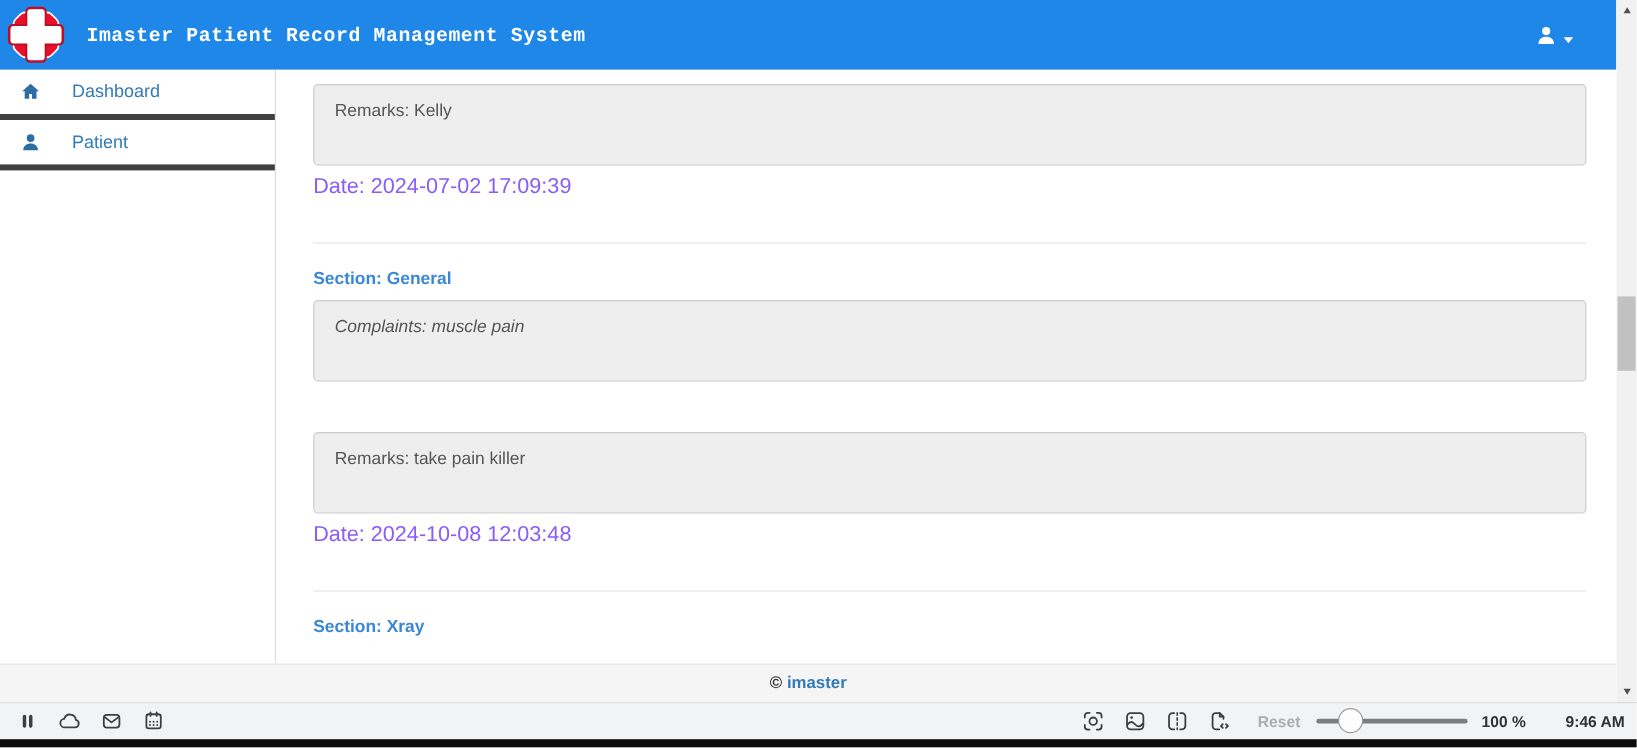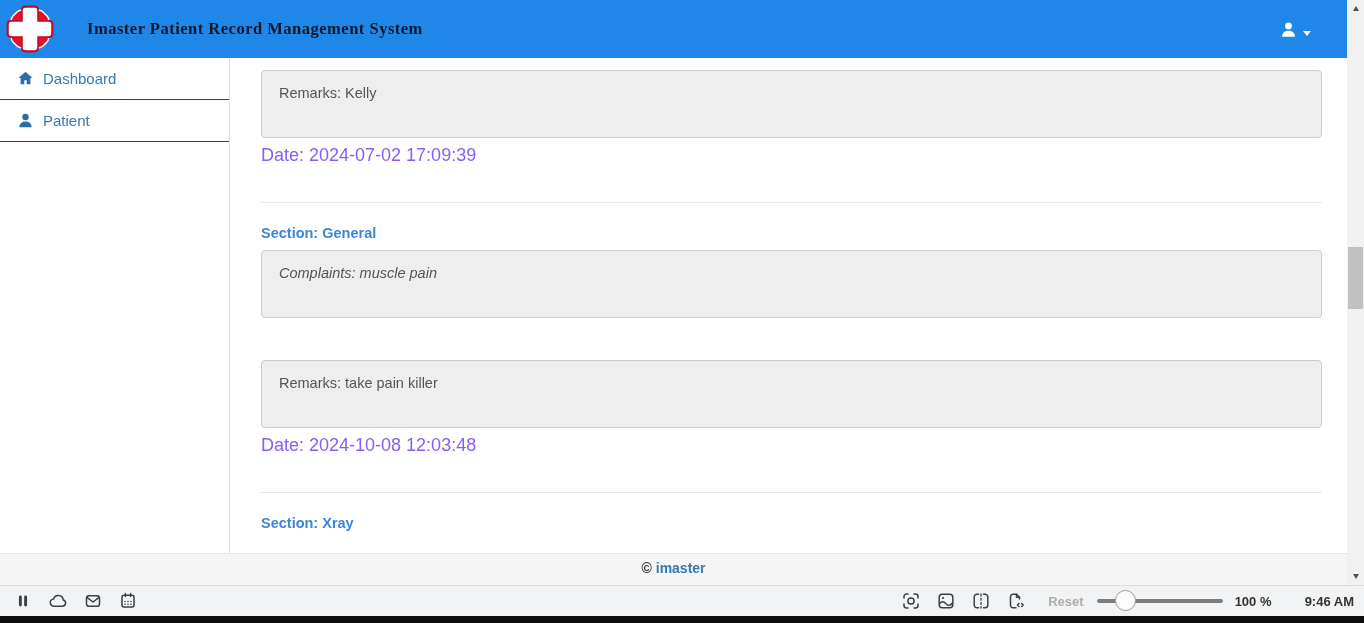--- a/index.html
+++ b/index.html
@@ -6,30 +6,30 @@
   html,body { width:1364px; height:623px; overflow:hidden; background:#fff;
     font-family:"Liberation Sans", sans-serif; }
   .screen { position:relative; width:1364px; height:623px; background:#fff; }
 
   
   .viewport { position:absolute; left:0; top:0; width:1347px; height:585px; background:#fff; overflow:hidden; }
 
   
   .app-header { position:relative; height:58px; background:#1e87e8; display:flex; align-items:center; }
   .logo { width:54px; height:54px; margin-left:3px; flex:0 0 auto; }
-  .app-title { color:#0f172a; font-family:Liberation Serif, serif; font-weight:bold;
-    font-size:16.5px; letter-spacing:0.5px; margin-left:30px; white-space:nowrap; }
+  .app-title { color:#ffffff; font-family:Liberation Mono, monospace; font-weight:bold;
+    font-size:16.5px; letter-spacing:0.5px; margin-left:15px; white-space:nowrap; }
   .user-menu { position:absolute; right:36px; top:0; height:58px; display:flex; align-items:center; gap:5px; cursor:pointer; }
   .caret-down { width:0; height:0; border-left:4.5px solid transparent; border-right:4.5px solid transparent; border-top:5px solid #fff; margin-top:8px; }
 
   
   .page-body { display:flex; height:495px; overflow:hidden; }
   .sidebar { width:230px; flex:0 0 auto; background:#fff; border-right:1px solid #ddd; }
-  .side-item { height:42px; display:flex; align-items:center; gap:9px; padding-left:17px;
-    border-bottom:1px solid #404040; color:#337ab7; font-size:15px; cursor:pointer; }
+  .side-item { height:42px; display:flex; align-items:center; gap:26px; padding-left:17px;
+    border-bottom:5px solid #404040; color:#337ab7; font-size:15px; cursor:pointer; }
   .side-item svg { flex:0 0 auto; }
 
   .main { flex:1; padding:12px 25px 0 31px; overflow:hidden; }
   .record-box { height:68px; background:#eee; border:1px solid #ccc; border-radius:4px;
     padding:14px 17px; color:#555; font-size:14.5px; }
   .record-box + .record-box { margin-top:42px; }
   .date-line { margin-top:7px; color:#8b5cf6; font-size:18px; }
   .divider { border:none; border-top:1px solid #e7e7e7; margin:36px 0 0 0; }
   .section-title { margin-top:22px; color:#3a87d8; font-weight:bold; font-size:14.5px; }
   .section-title + .record-box { margin-top:9px;font-style:italic; }

